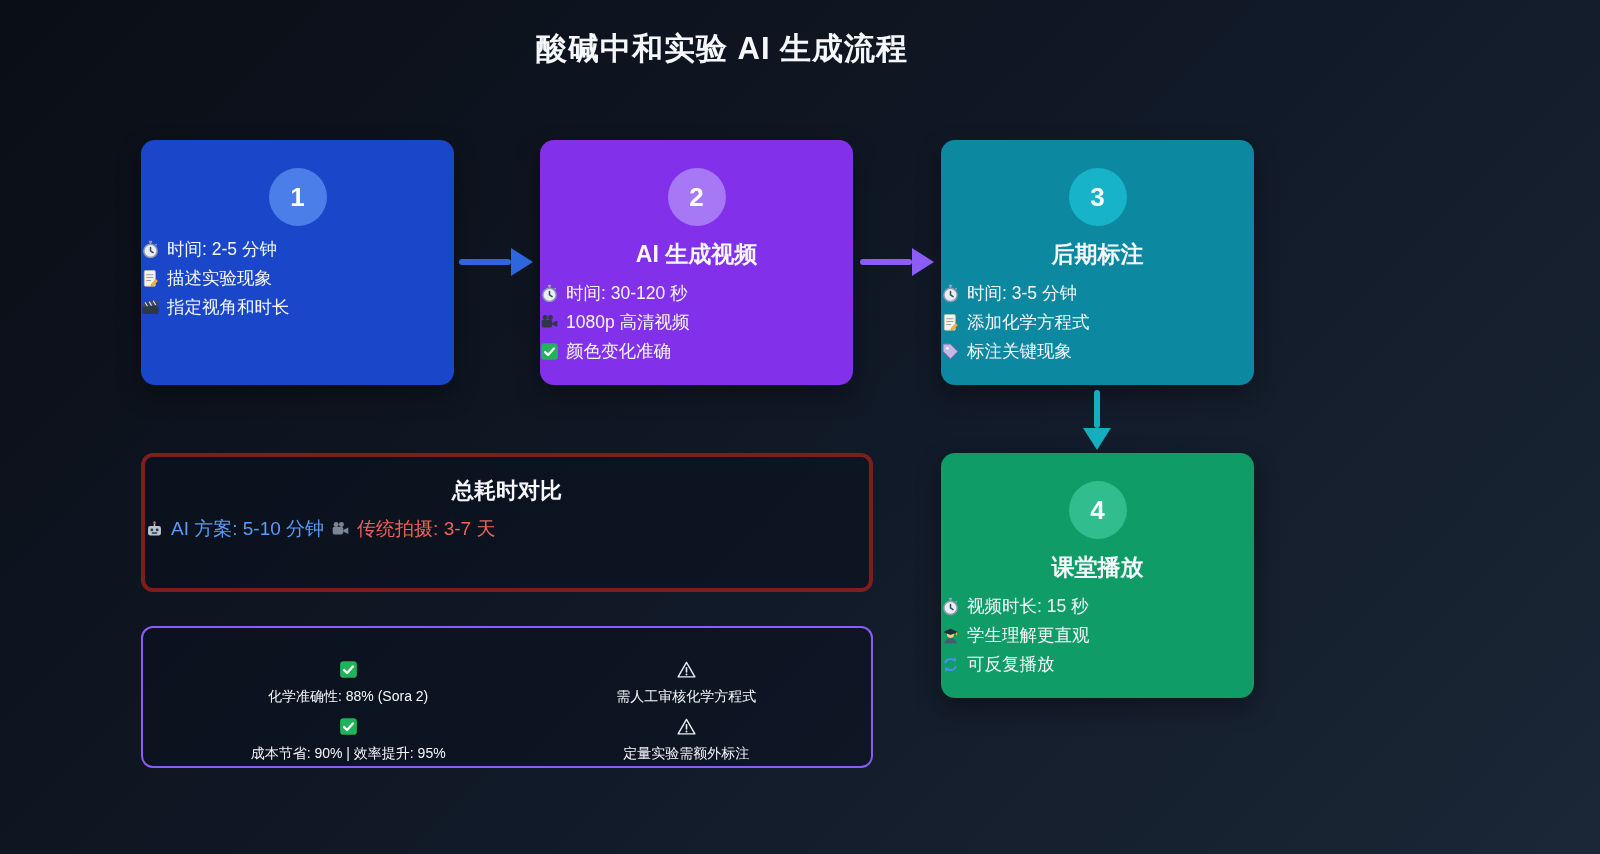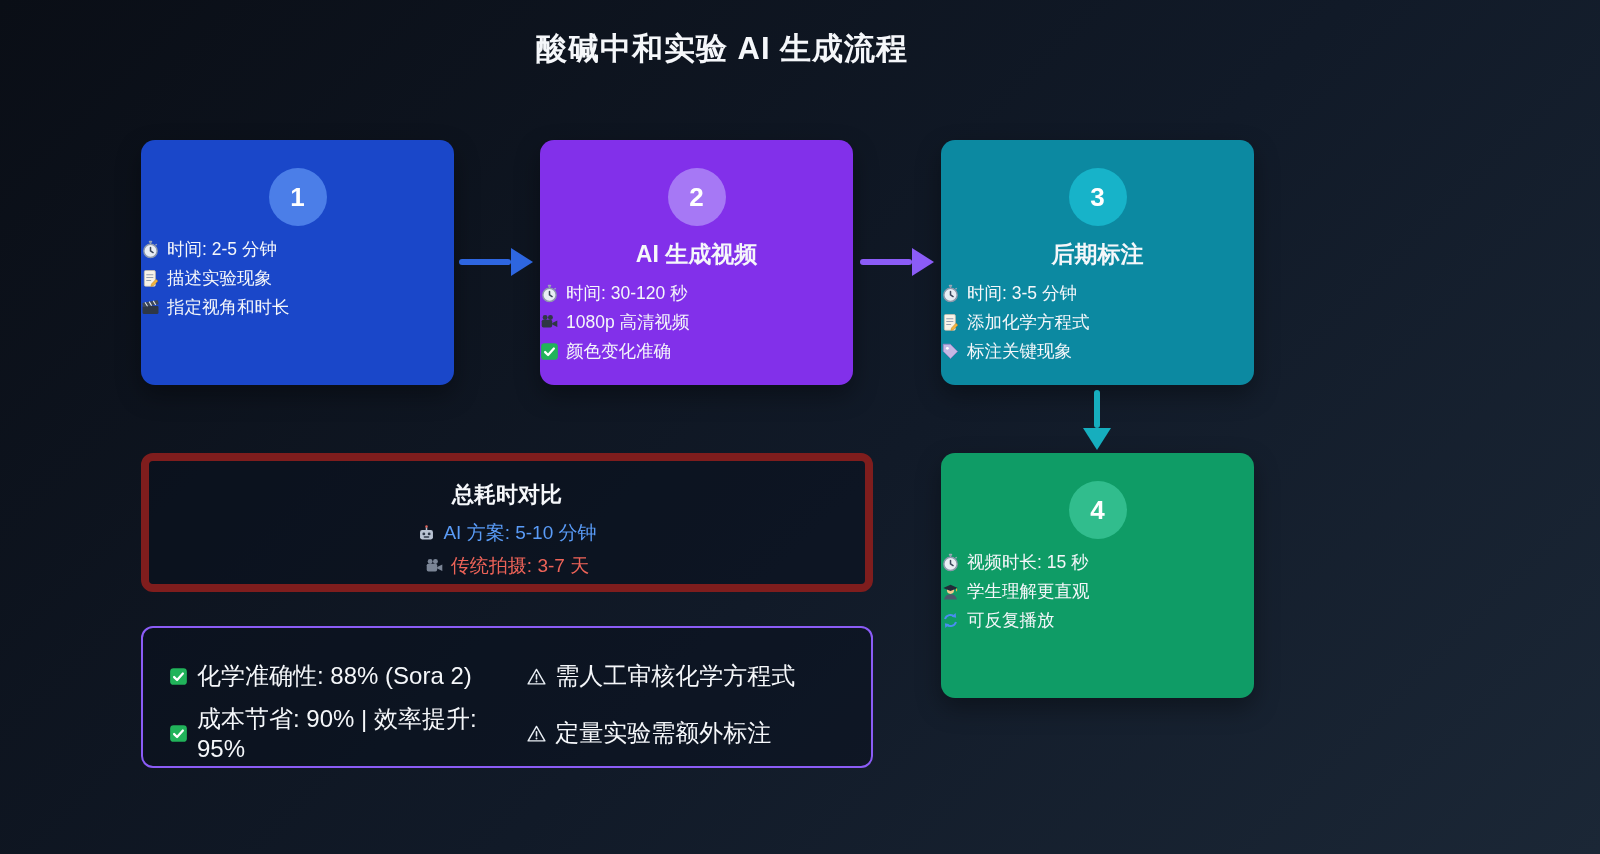--- a/index.html
+++ b/index.html
@@ -63,32 +63,32 @@
     border-left: 14px solid transparent; border-right: 14px solid transparent;
     border-top: 22px solid #16aebe;
   }
   #arrow3 { left: 1083px; top: 390px; }
 
   
   .info-box {
     position: absolute; left: 141px; width: 732px;
     border-radius: 12px; background: rgba(9, 16, 29, .45); padding-top: 19px;
   }
-  #time-box { top: 453px; height: 139px; border: 8px solid #7f1d1d; }
+  #time-box { top: 453px; height: 139px; border: 4px solid #7f1d1d; }
   #quality-box { top: 626px; height: 142px; border: 2px solid #8b5cf6; }
   .info-box h2 { text-align: center; font-size: 22px; font-weight: 700; }
-  #time-box .lines { margin-top: 10px; display: flex; flex-direction: column; gap: 7px; align-items: center; }
+  #time-box .lines { margin-top: 10px; display: flex; flex-direction: row; gap: 7px; align-items: center; }
   #time-box .line { font-size: 19px; }
   .ai-line { color: #5a9cf8; }
   .trad-line { color: #ee6358; }
   #quality-box .grid {
     margin-top: 13px; padding: 0 26px;
     display: grid; grid-template-columns: 53% 47%; row-gap: 11px;
   }
-  #quality-box .line { justify-content: flex-start; font-size: 24px; gap: 9px; }
+  #quality-box .line { justify-content: flex-start; font-size: 14px; gap: 9px; flex-direction: column; }
 
   .dark-cam { color: #2f3745; }
   .gray-cam { color: #7b8596; }
 </style>
 </head>
 <body>
 
 <svg width="0" height="0" style="position:absolute" aria-hidden="true">
   <defs>
     <symbol id="i-stopwatch" viewBox="0 0 20 20">
@@ -225,20 +225,21 @@
         <svg class="ic">
             <use href="#i-tag"></use>
           </svg>
         <span>标注关键现象</span>
       </div>
     </div>
   </div>
 
   <div class="card" id="card4">
     <div class="num">4</div>
+    <h2>课堂播放</h2>
     <div class="lines">
       <div class="line">
         <svg class="ic">
             <use href="#i-stopwatch"></use>
           </svg>
         <span>视频时长: 15 秒</span>
       </div>
       <div class="line">
         <svg class="ic">
             <use href="#i-student"></use>

